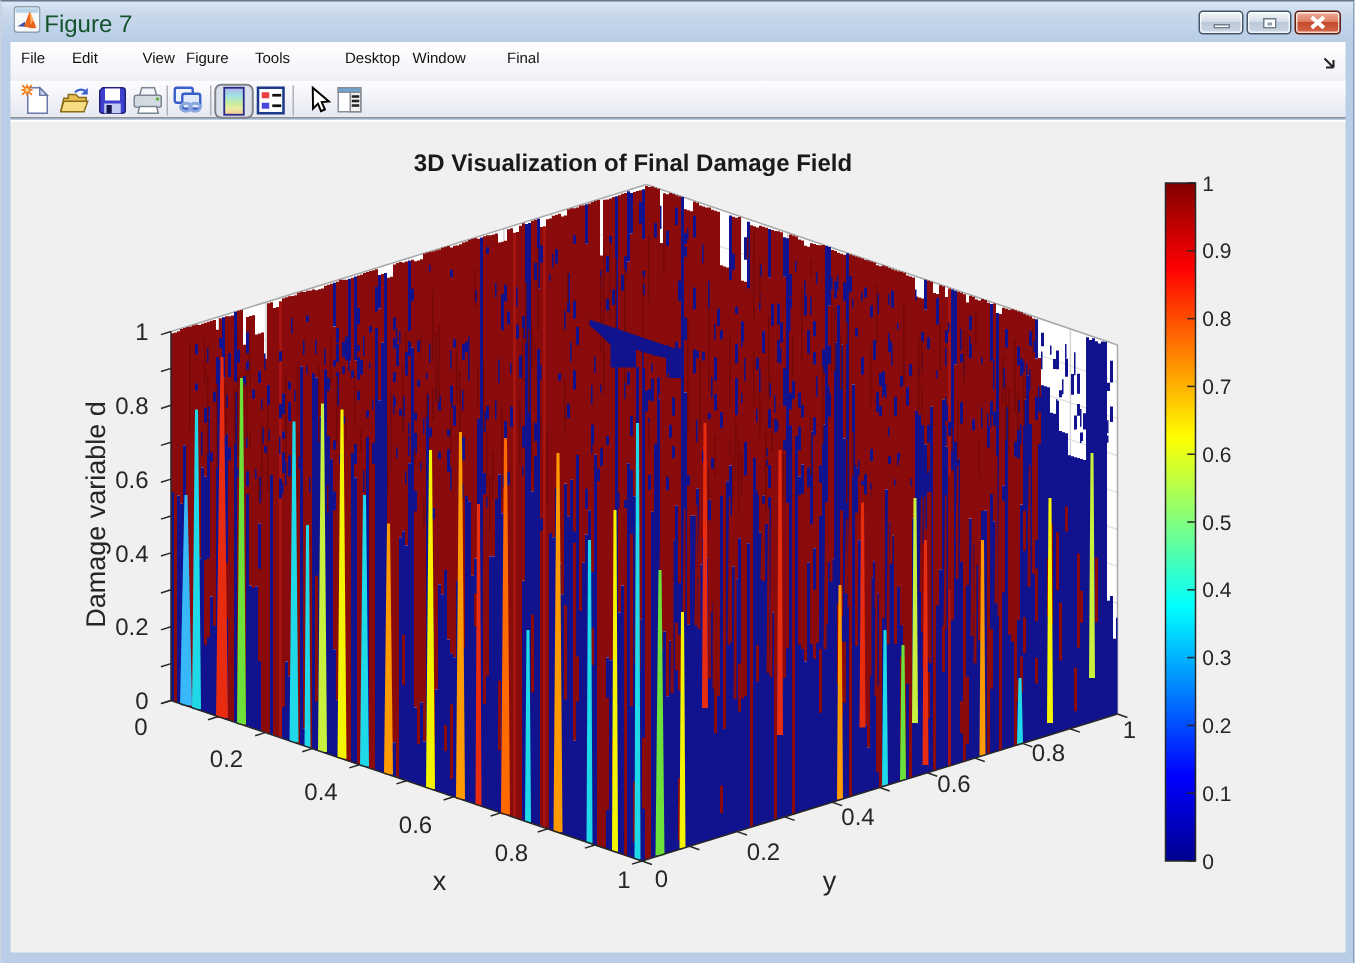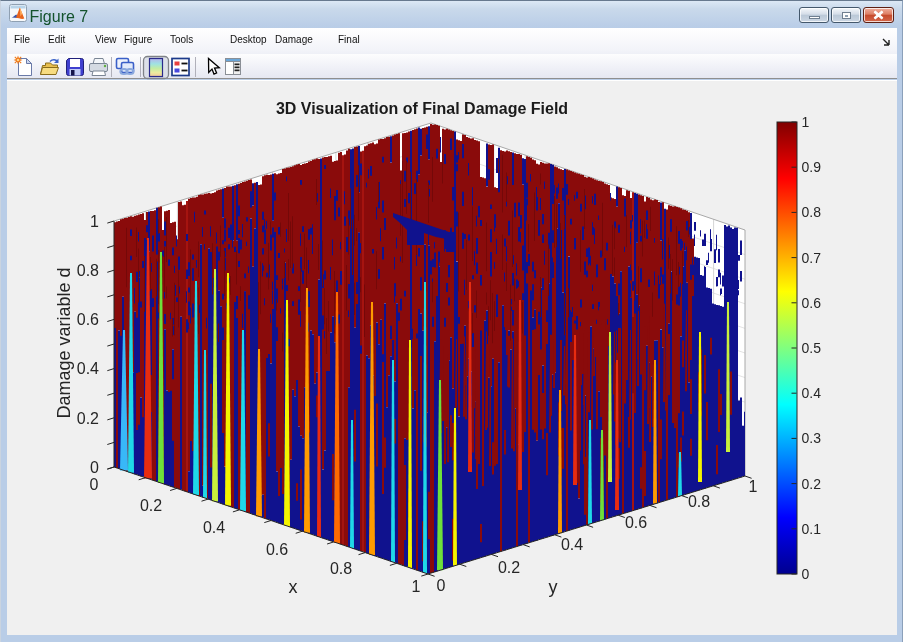--- a/index.html
+++ b/index.html
@@ -39,21 +39,21 @@
       </svg>
     </div>
 </div>
 <div class="menubar">
     <span style="position:absolute;left:7px;top:6px">File</span>
     <span style="position:absolute;left:41px;top:6px">Edit</span>
     <span style="position:absolute;left:88px;top:6px">View</span>
     <span style="position:absolute;left:117px;top:6px">Figure</span>
     <span style="position:absolute;left:163px;top:6px">Tools</span>
     <span style="position:absolute;left:223px;top:6px">Desktop</span>
-    <span style="position:absolute;left:268px;top:6px">Damage</span>
+    <span style="position:absolute;left:268px;top:6px">Window</span>
     <span style="position:absolute;left:331px;top:6px">Final</span>
 <svg style="position:absolute;right:4px;top:8px" width="12" height="12">
       <path d="M2 3l6 6M8 9l0-5M8 9l-5 0" stroke="#222" stroke-width="1.4" fill="none"></path>
     </svg>
 </div>
 <div class="toolbar">
 <svg width="890" height="26">
 <g stroke="#b0b0ba" stroke-width="1">
         <line x1="104.5" y1="3" x2="104.5" y2="23"></line>
         <line x1="133.5" y1="3" x2="133.5" y2="23"></line>

